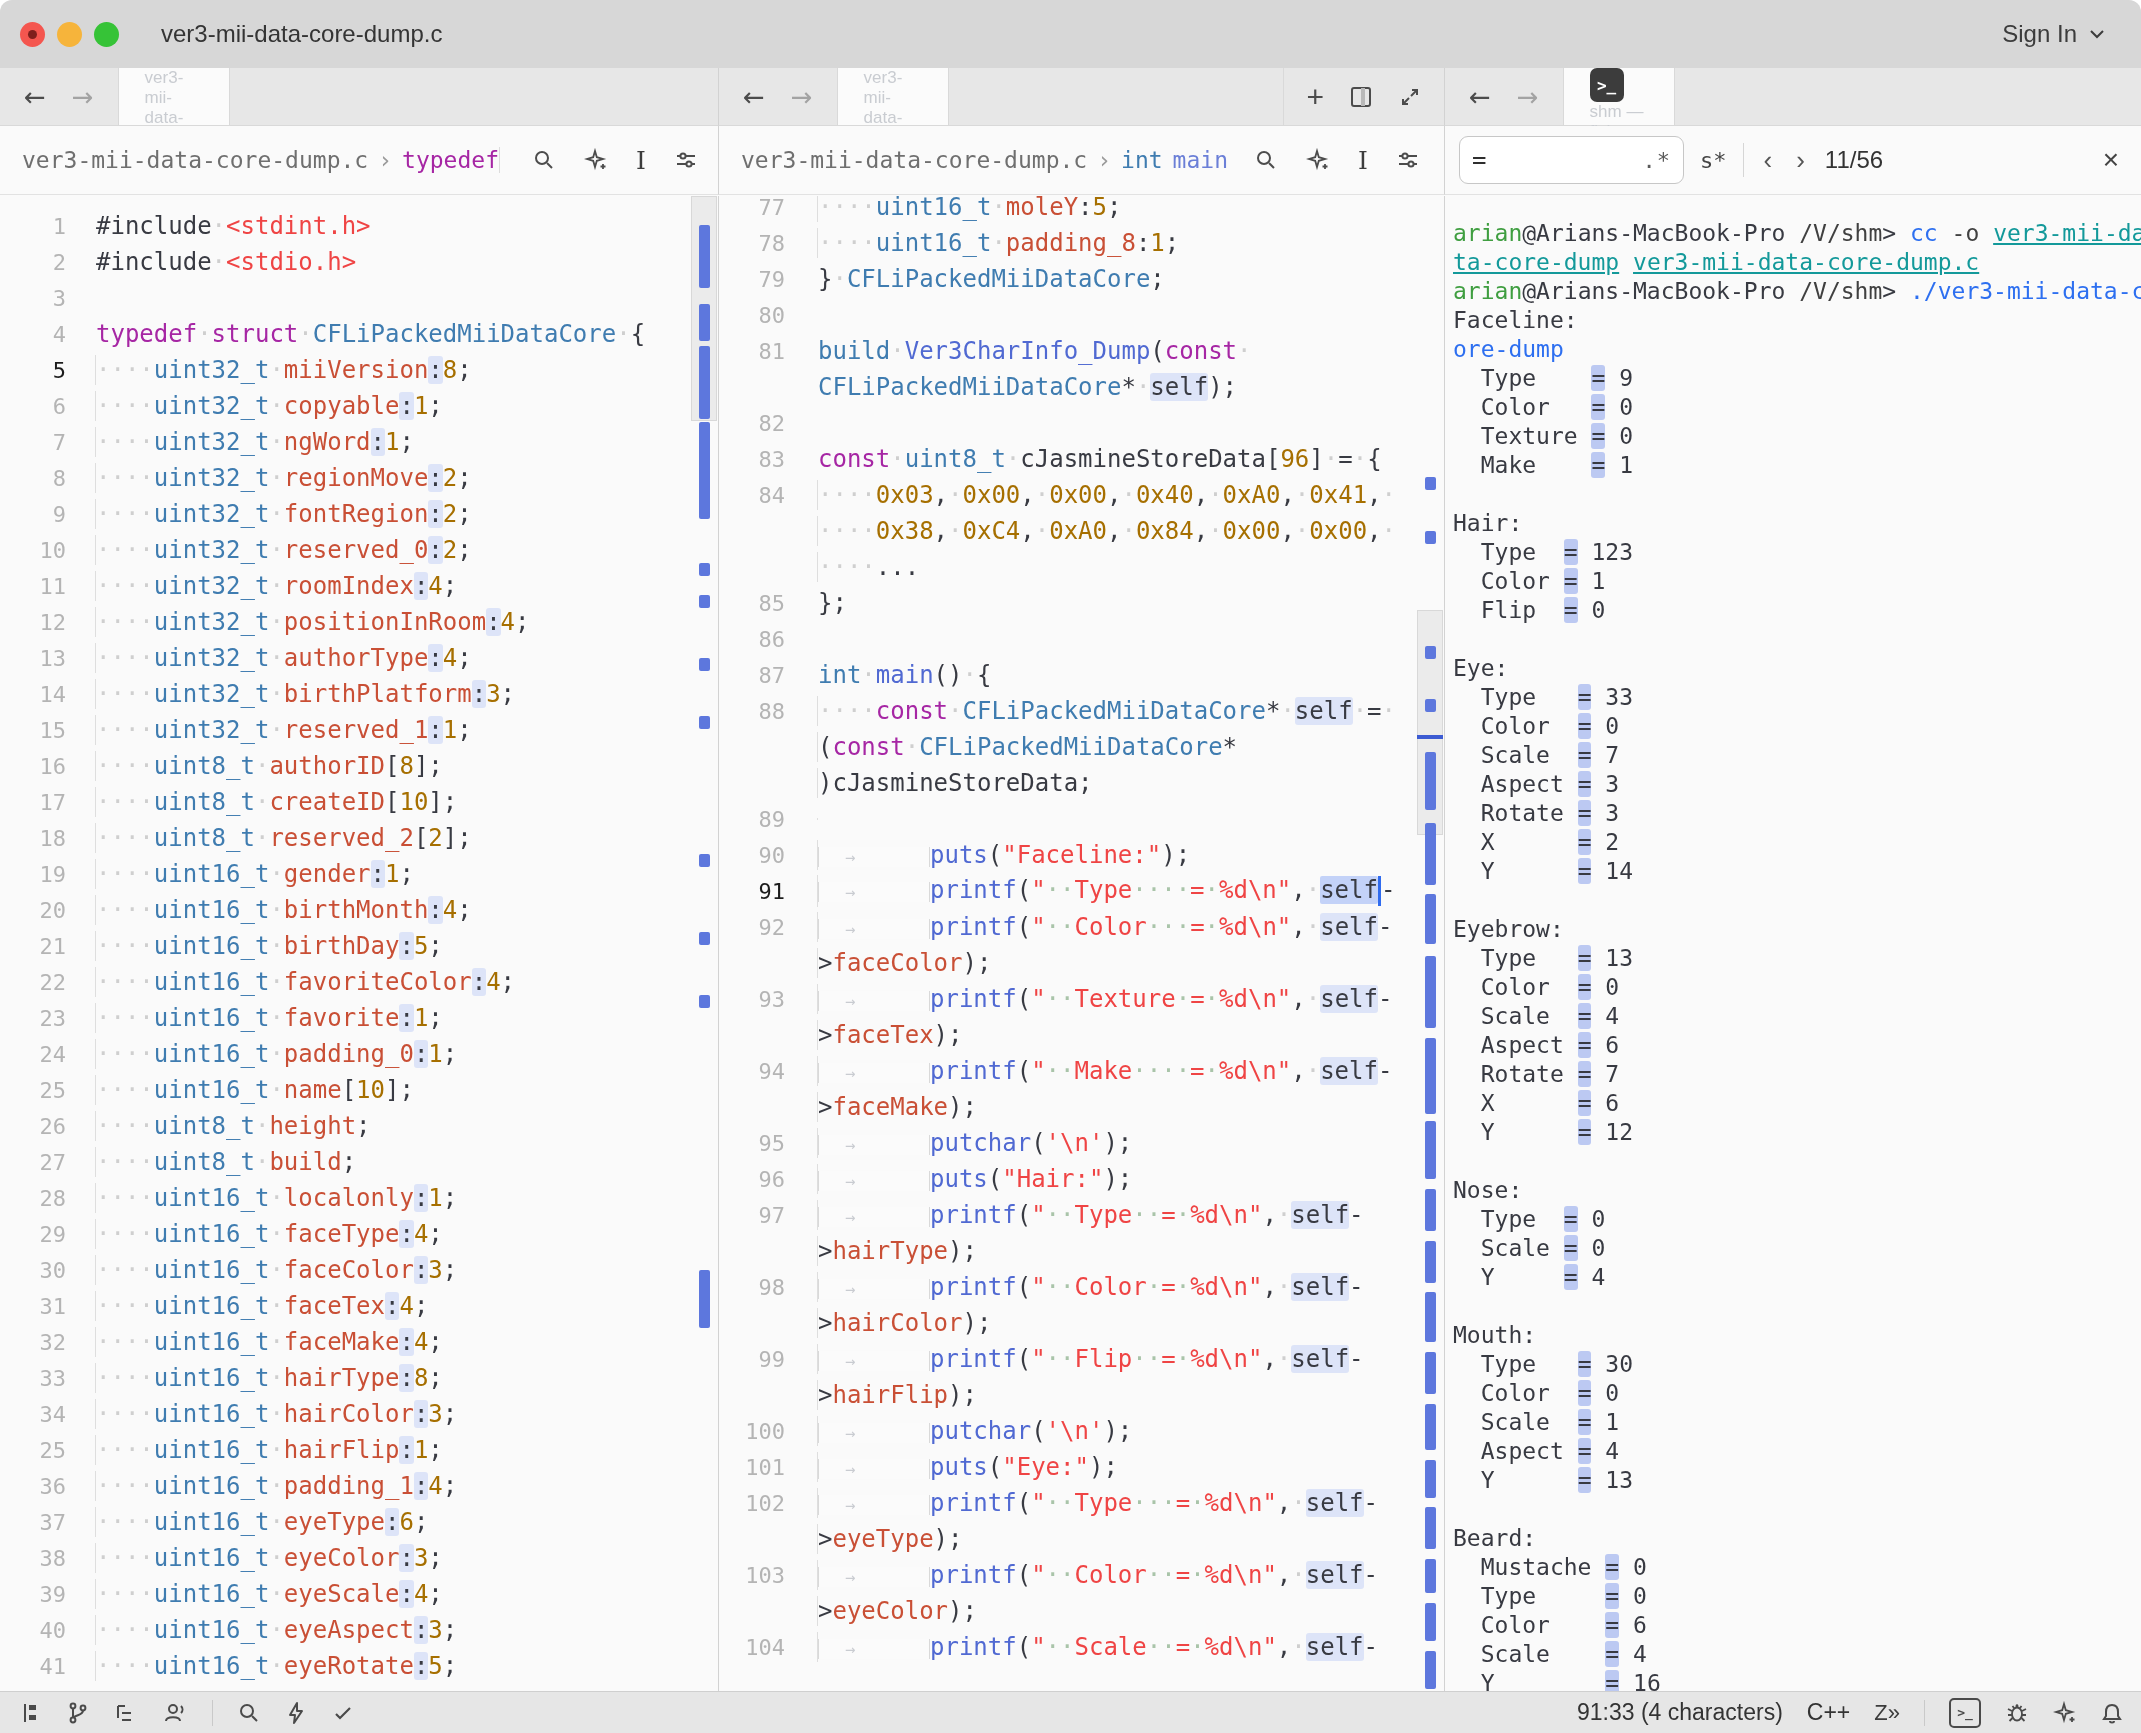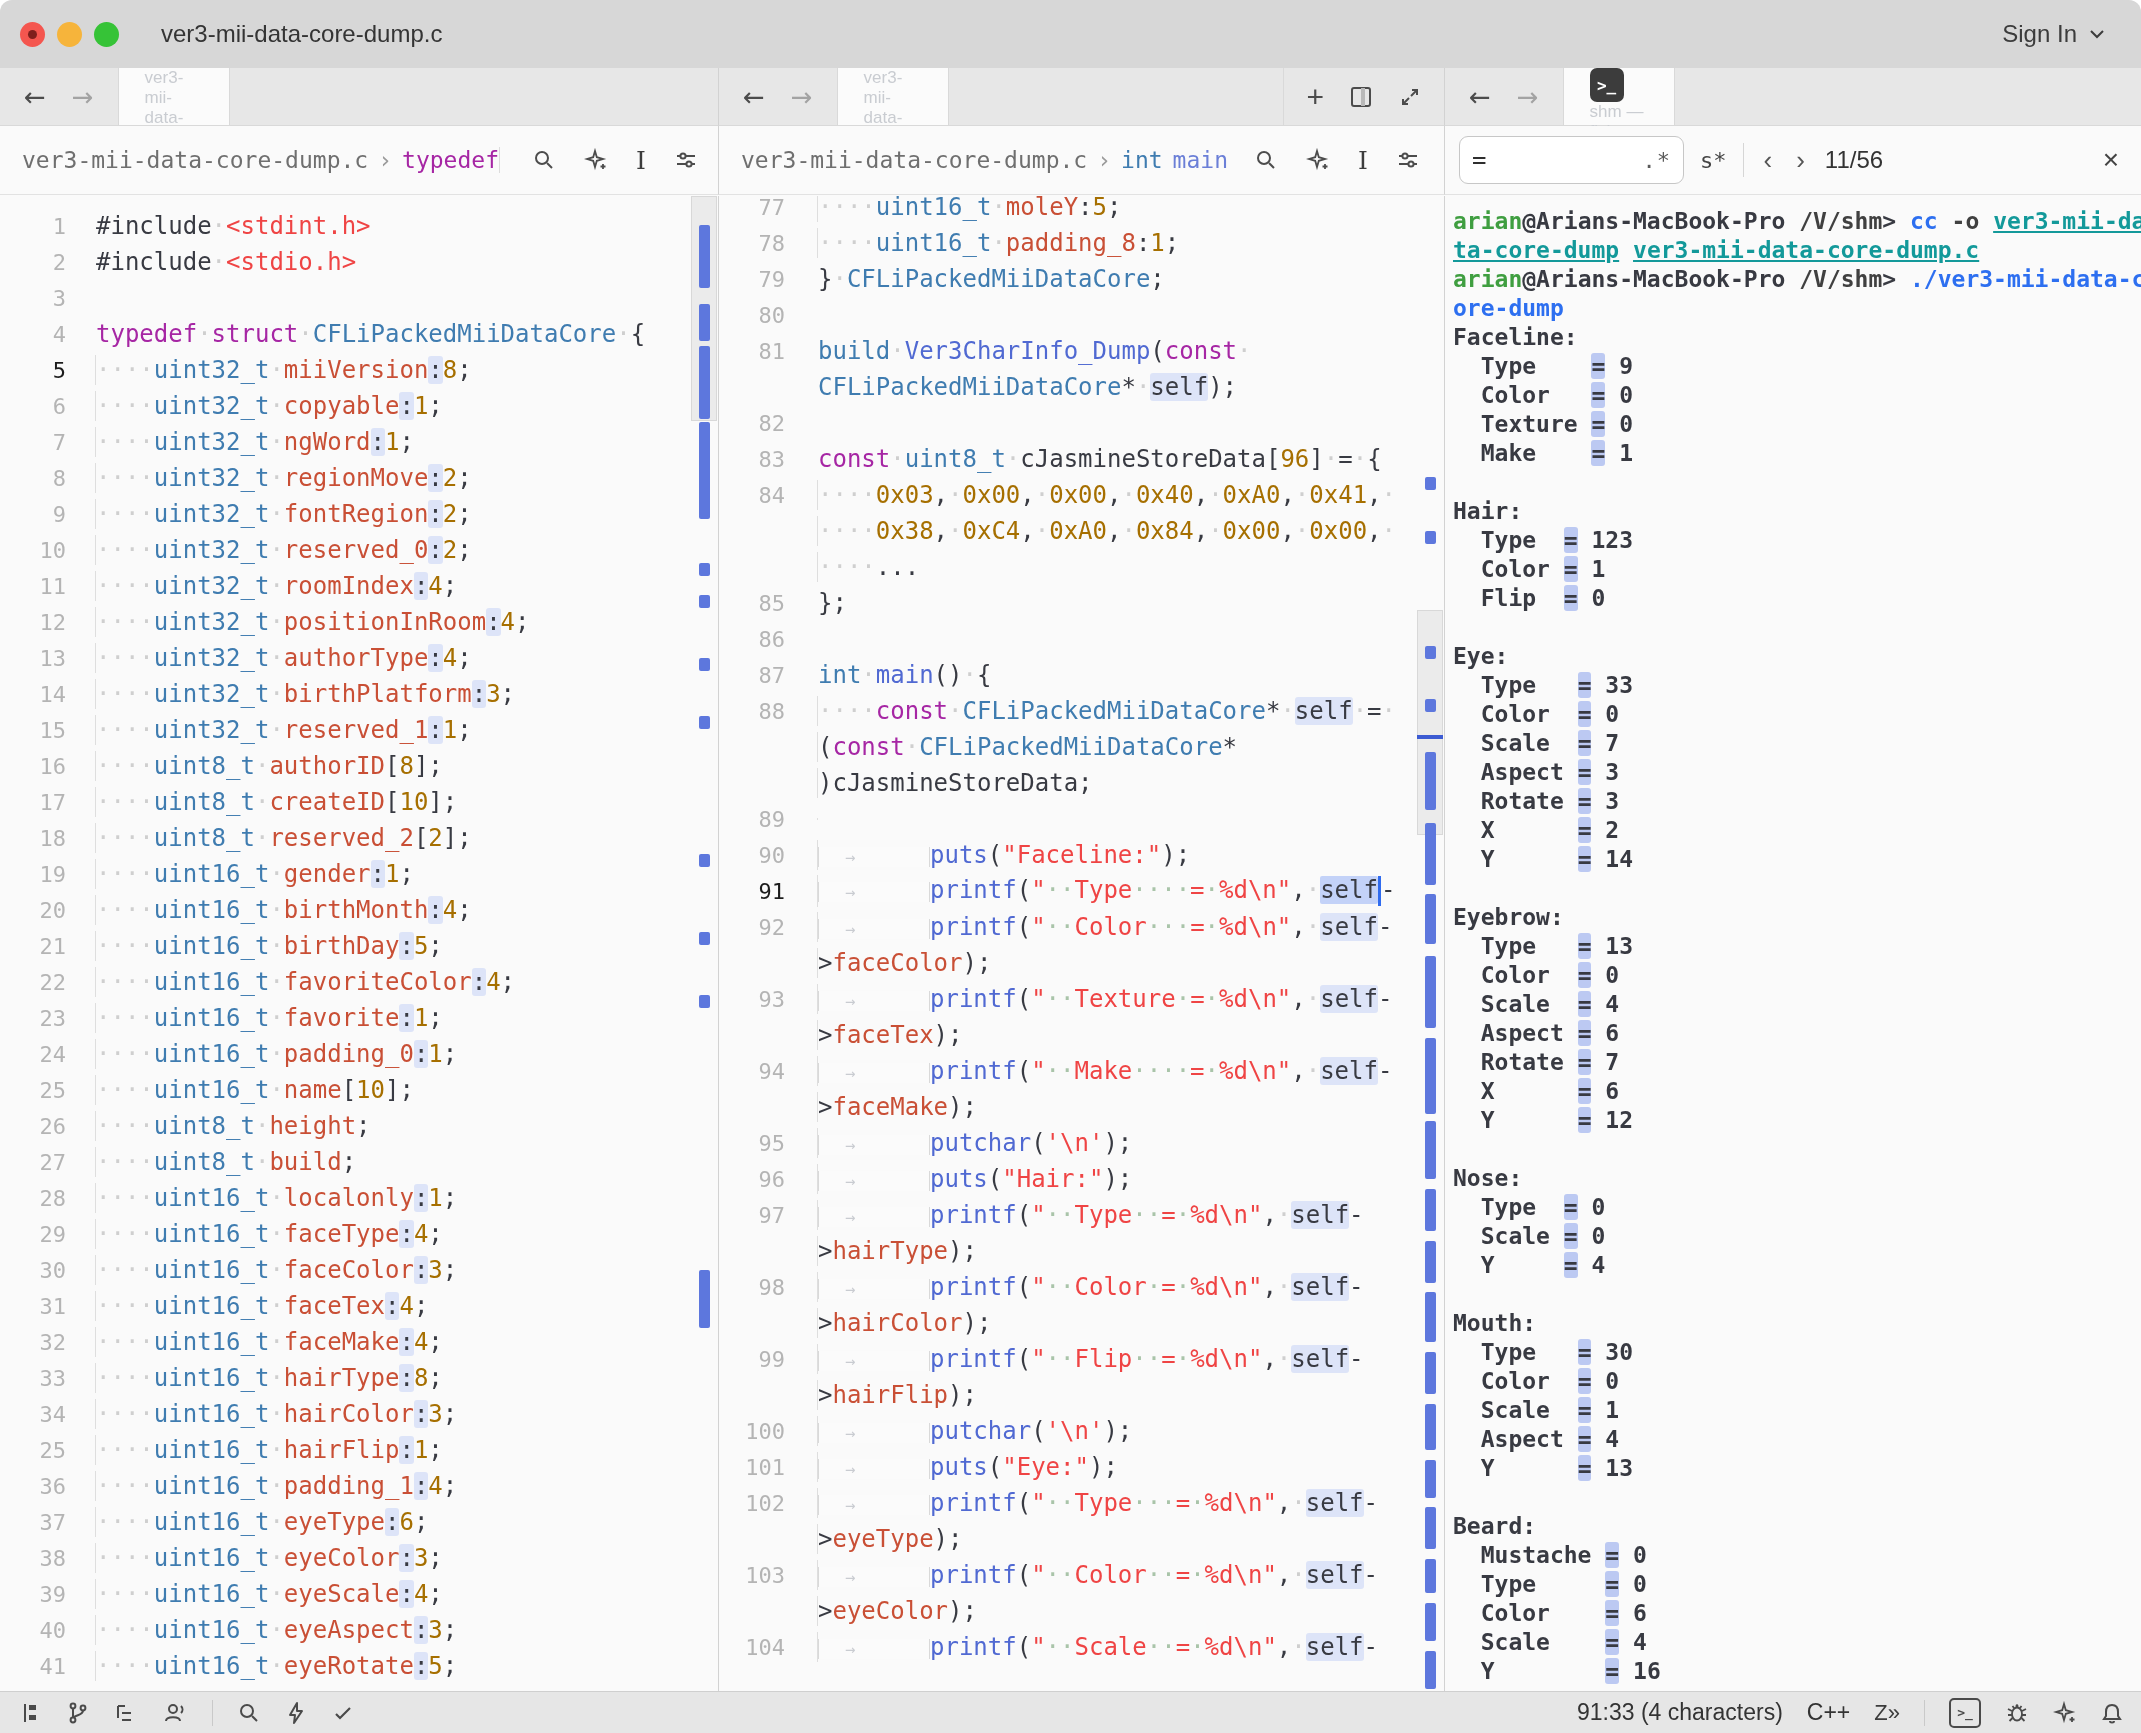--- a/index.html
+++ b/index.html
@@ -624,26 +624,26 @@
           <div class="sb-mark" style="top: 1208px; height: 46px;"></div>
           <div class="sb-mark" style="top: 1264px; height: 38px;"></div>
           <div class="sb-mark" style="top: 1311px; height: 42px;"></div>
           <div class="sb-mark" style="top: 1363px; height: 34px;"></div>
           <div class="sb-mark" style="top: 1407px; height: 38px;"></div>
           <div class="sb-mark" style="top: 1455px; height: 38px;"></div>
           <div class="sb-line" style="top: 539px; height: 4px;"></div>
         </div>
     </div>
     <div class="col-r pane">
-      <div class="codewrap" id="term-rows" style="padding-top:10px;font-weight:bold;">
+      <div class="codewrap" id="term-rows" style="padding-top:22px;">
           <div class="trow"><span class="gr">arian</span><span class="fg">@Arians-MacBook-Pro </span><span class="te">/V/shm</span><span class="fg">&gt; </span><span class="bl">cc</span><span class="fg"> </span><span class="te">-o</span><span class="fg"> </span><span class="tu">ver3-mii-da</span></div>
           <div class="trow"><span class="tu">ta-core-dump</span><span class="fg"> </span><span class="tu">ver3-mii-data-core-dump.c</span></div>
           <div class="trow"><span class="gr">arian</span><span class="fg">@Arians-MacBook-Pro </span><span class="te">/V/shm</span><span class="fg">&gt; </span><span class="bl">./ver3-mii-data-c</span></div>
+          <div class="trow"><span class="fg">Faceline:</span></div>
           <div class="trow"><span class="bl">ore-dump</span></div>
-          <div class="trow"><span class="fg">Faceline:</span></div>
           <div class="trow"><span class="fg">  Type    </span><span class="eq">=</span><span class="fg"> 9</span></div>
           <div class="trow"><span class="fg">  Color   </span><span class="eq">=</span><span class="fg"> 0</span></div>
           <div class="trow"><span class="fg">  Texture </span><span class="eq">=</span><span class="fg"> 0</span></div>
           <div class="trow"><span class="fg">  Make    </span><span class="eq">=</span><span class="fg"> 1</span></div>
           <div class="trow"></div>
           <div class="trow"><span class="fg">Hair:</span></div>
           <div class="trow"><span class="fg">  Type  </span><span class="eq">=</span><span class="fg"> 123</span></div>
           <div class="trow"><span class="fg">  Color </span><span class="eq">=</span><span class="fg"> 1</span></div>
           <div class="trow"><span class="fg">  Flip  </span><span class="eq">=</span><span class="fg"> 0</span></div>
           <div class="trow"></div>

